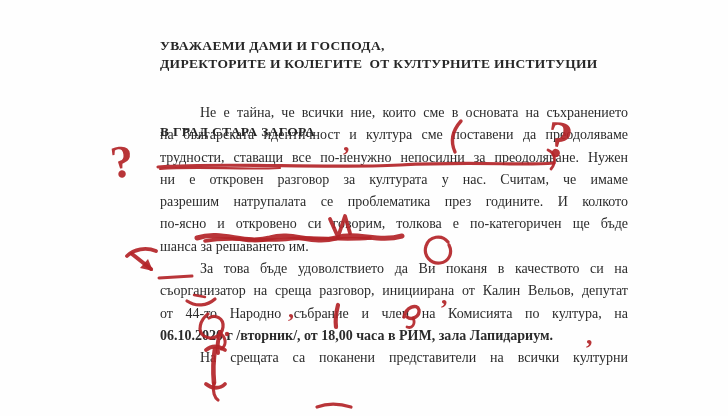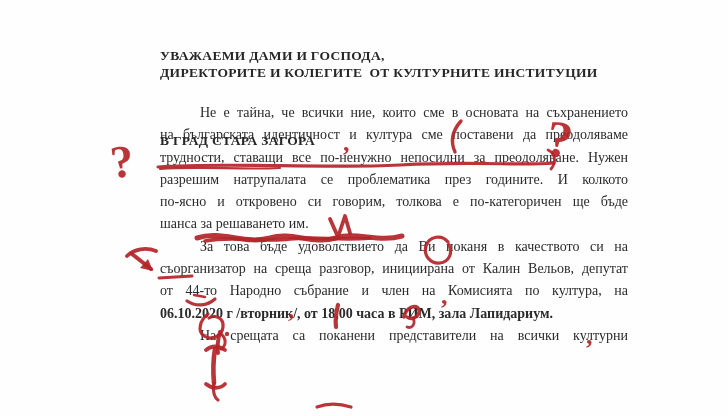--- a/index.html
+++ b/index.html
@@ -1,24 +1,24 @@
 <!DOCTYPE html>
 <html><head>
 <meta charset="utf-8">
 <style>
   html,body { margin:0; padding:0; background:#ffffff; }
   body { width:728px; height:416px; overflow:hidden;
          font-family:"Liberation Serif","DejaVu Serif",serif; }
   .stage { position:relative; width:728px; height:416px; background:#fefefe; }
 
   
-  .recipient { position:absolute; left:160px; top:17px; width:490px;
+  .recipient { position:absolute; left:160px; top:8px; width:490px;
                font-weight:bold; font-size:13.5px; line-height:22.5px;
                color:#272727; letter-spacing:0.3px; white-space:pre; }
-  .salutation { position:absolute; left:160px; top:48px;
+  .salutation { position:absolute; left:160px; top:38px;
                 font-weight:bold; font-size:13.5px; color:#272727;
                 letter-spacing:0.3px; }
   .bodytext { position:absolute; left:160px; top:102px; width:468px;
               font-size:14px; color:#2b2b2b; }
   .ln { height:22.3px; line-height:22.3px; text-align:justify;
         text-align-last:justify; white-space:normal; overflow:visible; }
   .ln.ind { text-indent:40px; }
   .ln.endp { text-align-last:left; }
   .ln.bold { font-weight:bold; }
 
@@ -40,20 +40,21 @@
     <div>ДИРЕКТОРИТЕ И КОЛЕГИТЕ  ОТ КУЛТУРНИТЕ ИНСТИТУЦИИ</div>
     <div>В ГРАД СТАРА ЗАГОРА</div>
   </div>
 
   <div class="salutation">УВАЖАЕМИ ДАМИ И ГОСПОДА,</div>
 
   <div class="bodytext">
     <div class="ln ind">Не е тайна, че всички ние, които сме в основата на съхранението</div>
     <div class="ln">на българската идентичност и култура сме поставени да преодоляваме</div>
     <div class="ln">трудности, ставащи все по-ненужно непосилни за преодоляване. Нужен</div>
+    <div class="ln">ни е откровен разговор за културата у нас. Считам, че имаме</div>
     <div class="ln">разрешим  натрупалата се проблематика през годините. И колкото</div>
     <div class="ln">по-ясно и откровено си говорим, толкова е по-категоричен ще бъде</div>
     <div class="ln endp">шанса за решаването им.</div>
     <div class="ln ind">За това бъде удоволствието да Ви поканя в качеството си на</div>
     <div class="ln">съорганизатор на среща разговор, инициирана от Калин Вельов, депутат</div>
     <div class="ln">от 44-то Народно събрание и член на Комисията по култура, на</div>
     <div class="ln endp bold">06.10.2020 г /вторник/, от 18,00 часа в РИМ, зала Лапидариум.</div>
     <div class="ln ind">На срещата са поканени представители на всички културни</div>
   </div>
 

